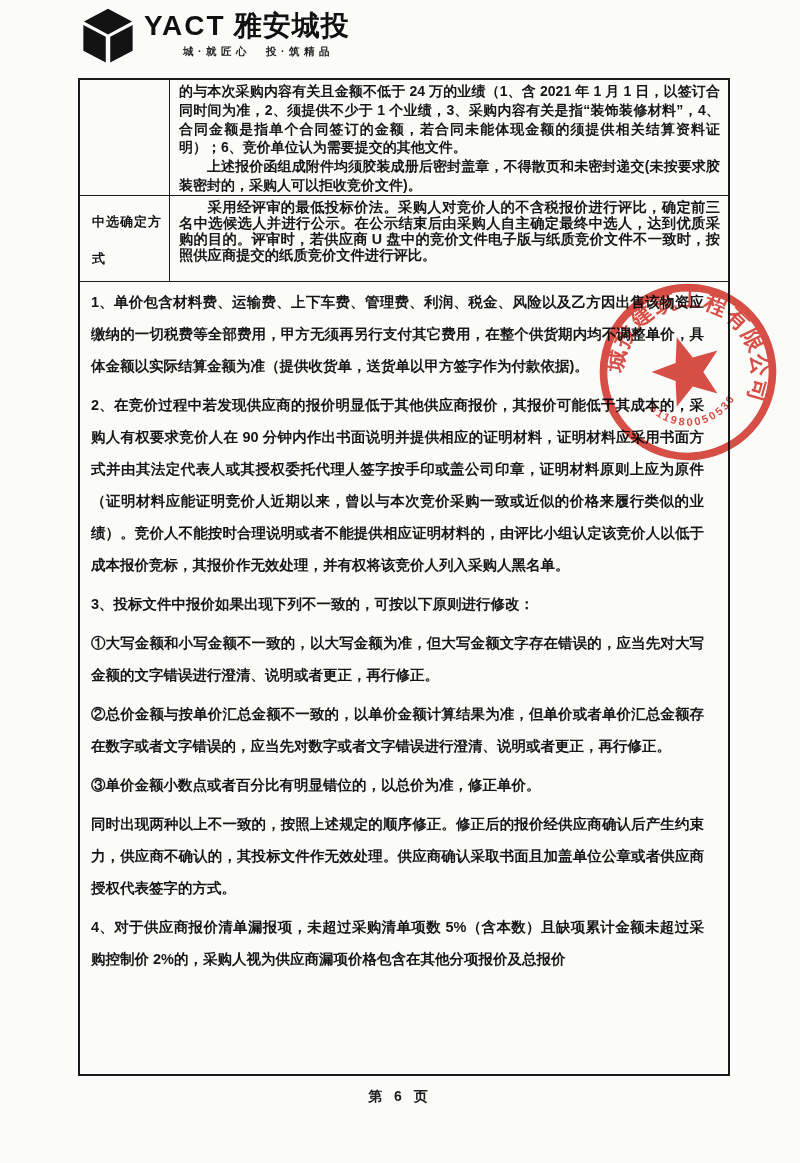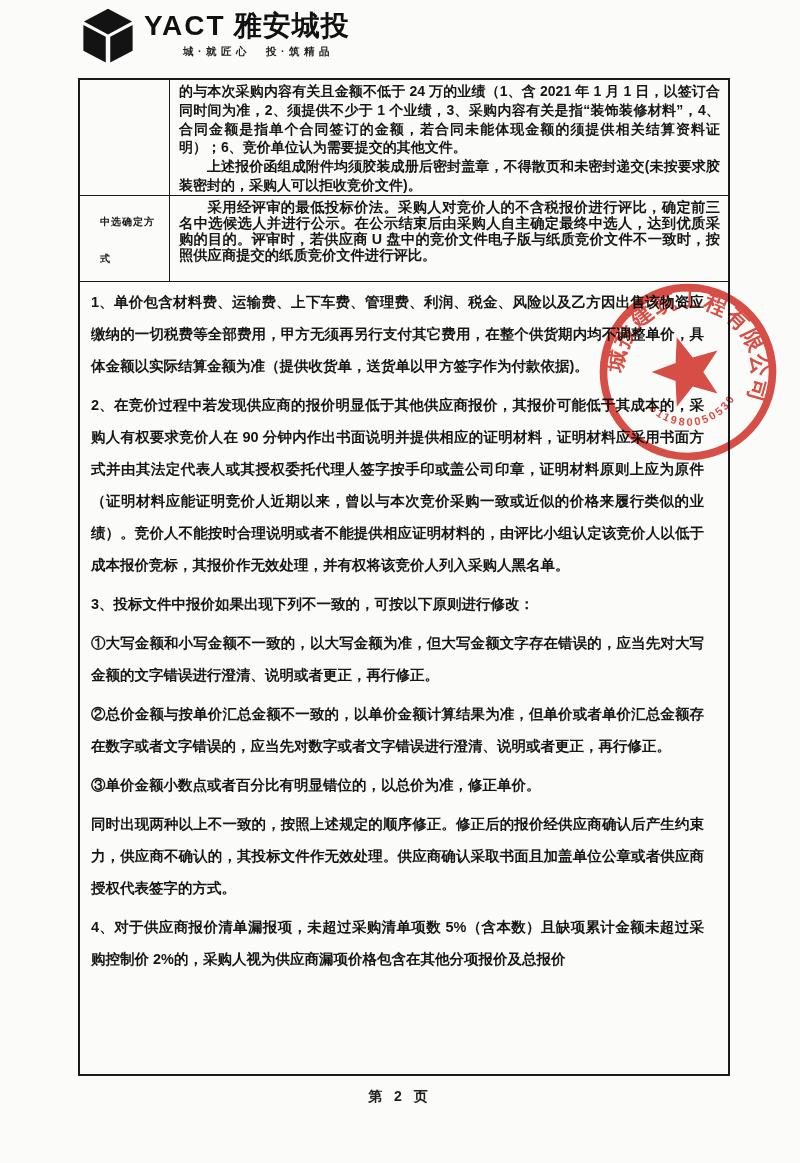--- a/index.html
+++ b/index.html
@@ -19,21 +19,21 @@
   .brand-tagline{font-size:10.5px;font-weight:bold;letter-spacing:4.5px;color:#222;margin-top:4px;margin-left:39px;}
   
   .doc-table{
     position:absolute;left:78px;top:78px;width:652px;
     border:2px solid #1b1b1b;box-sizing:border-box;background:transparent;
   }
   .trow{display:flex;box-sizing:border-box;}
   .trow + .trow{border-top:1.5px solid #1b1b1b;}
   .tlabel{
     flex:0 0 90px;width:90px;border-right:1.5px solid #1b1b1b;box-sizing:border-box;
-    font-size:10px;font-weight:bold;padding:8px 6px 0 20px;letter-spacing:1px;
+    font-size:13px;font-weight:bold;padding:8px 6px 0 12px;letter-spacing:1px;
     line-height:1.55;
   }
   .tcontent{flex:1;box-sizing:border-box;min-width:0;}
   .r1{height:115px;}
   .r2{height:86px;}
   .r3{height:793px;}
   .r1 .tcontent{padding:2px 8px 0 9px;}
   .r1 p{margin:0;font-size:14px;font-weight:600;line-height:18.8px;text-align:justify;}
   .indent2{text-indent:2em;}
   .r2 .tlabel{line-height:37px;padding-top:7px;}
@@ -110,13 +110,13 @@
   </defs>
   <text font-size="23" font-weight="bold" fill="#d5352a" letter-spacing="1.5">
     <textPath href="#arcTop" startOffset="25%" text-anchor="middle">雅安城投建筑工程有限公司</textPath>
   </text>
   <text font-size="11.5" font-weight="bold" fill="#d5352a" letter-spacing="2.5">
     <textPath href="#arcBottom" startOffset="25%" text-anchor="middle">511980050530</textPath>
   </text>
   <polygon points="100,62 109.4,87.1 136.1,88.3 115.2,104.9 122.3,130.7 100,116 77.7,130.7 84.8,104.9 63.9,88.3 90.6,87.1" fill="#d5352a" transform="rotate(-10 100 100)"></polygon>
 </svg>
 
-<div class="page-footer">第 2 页</div>
+<div class="page-footer">第 6 页</div>
 
 </body></html>

